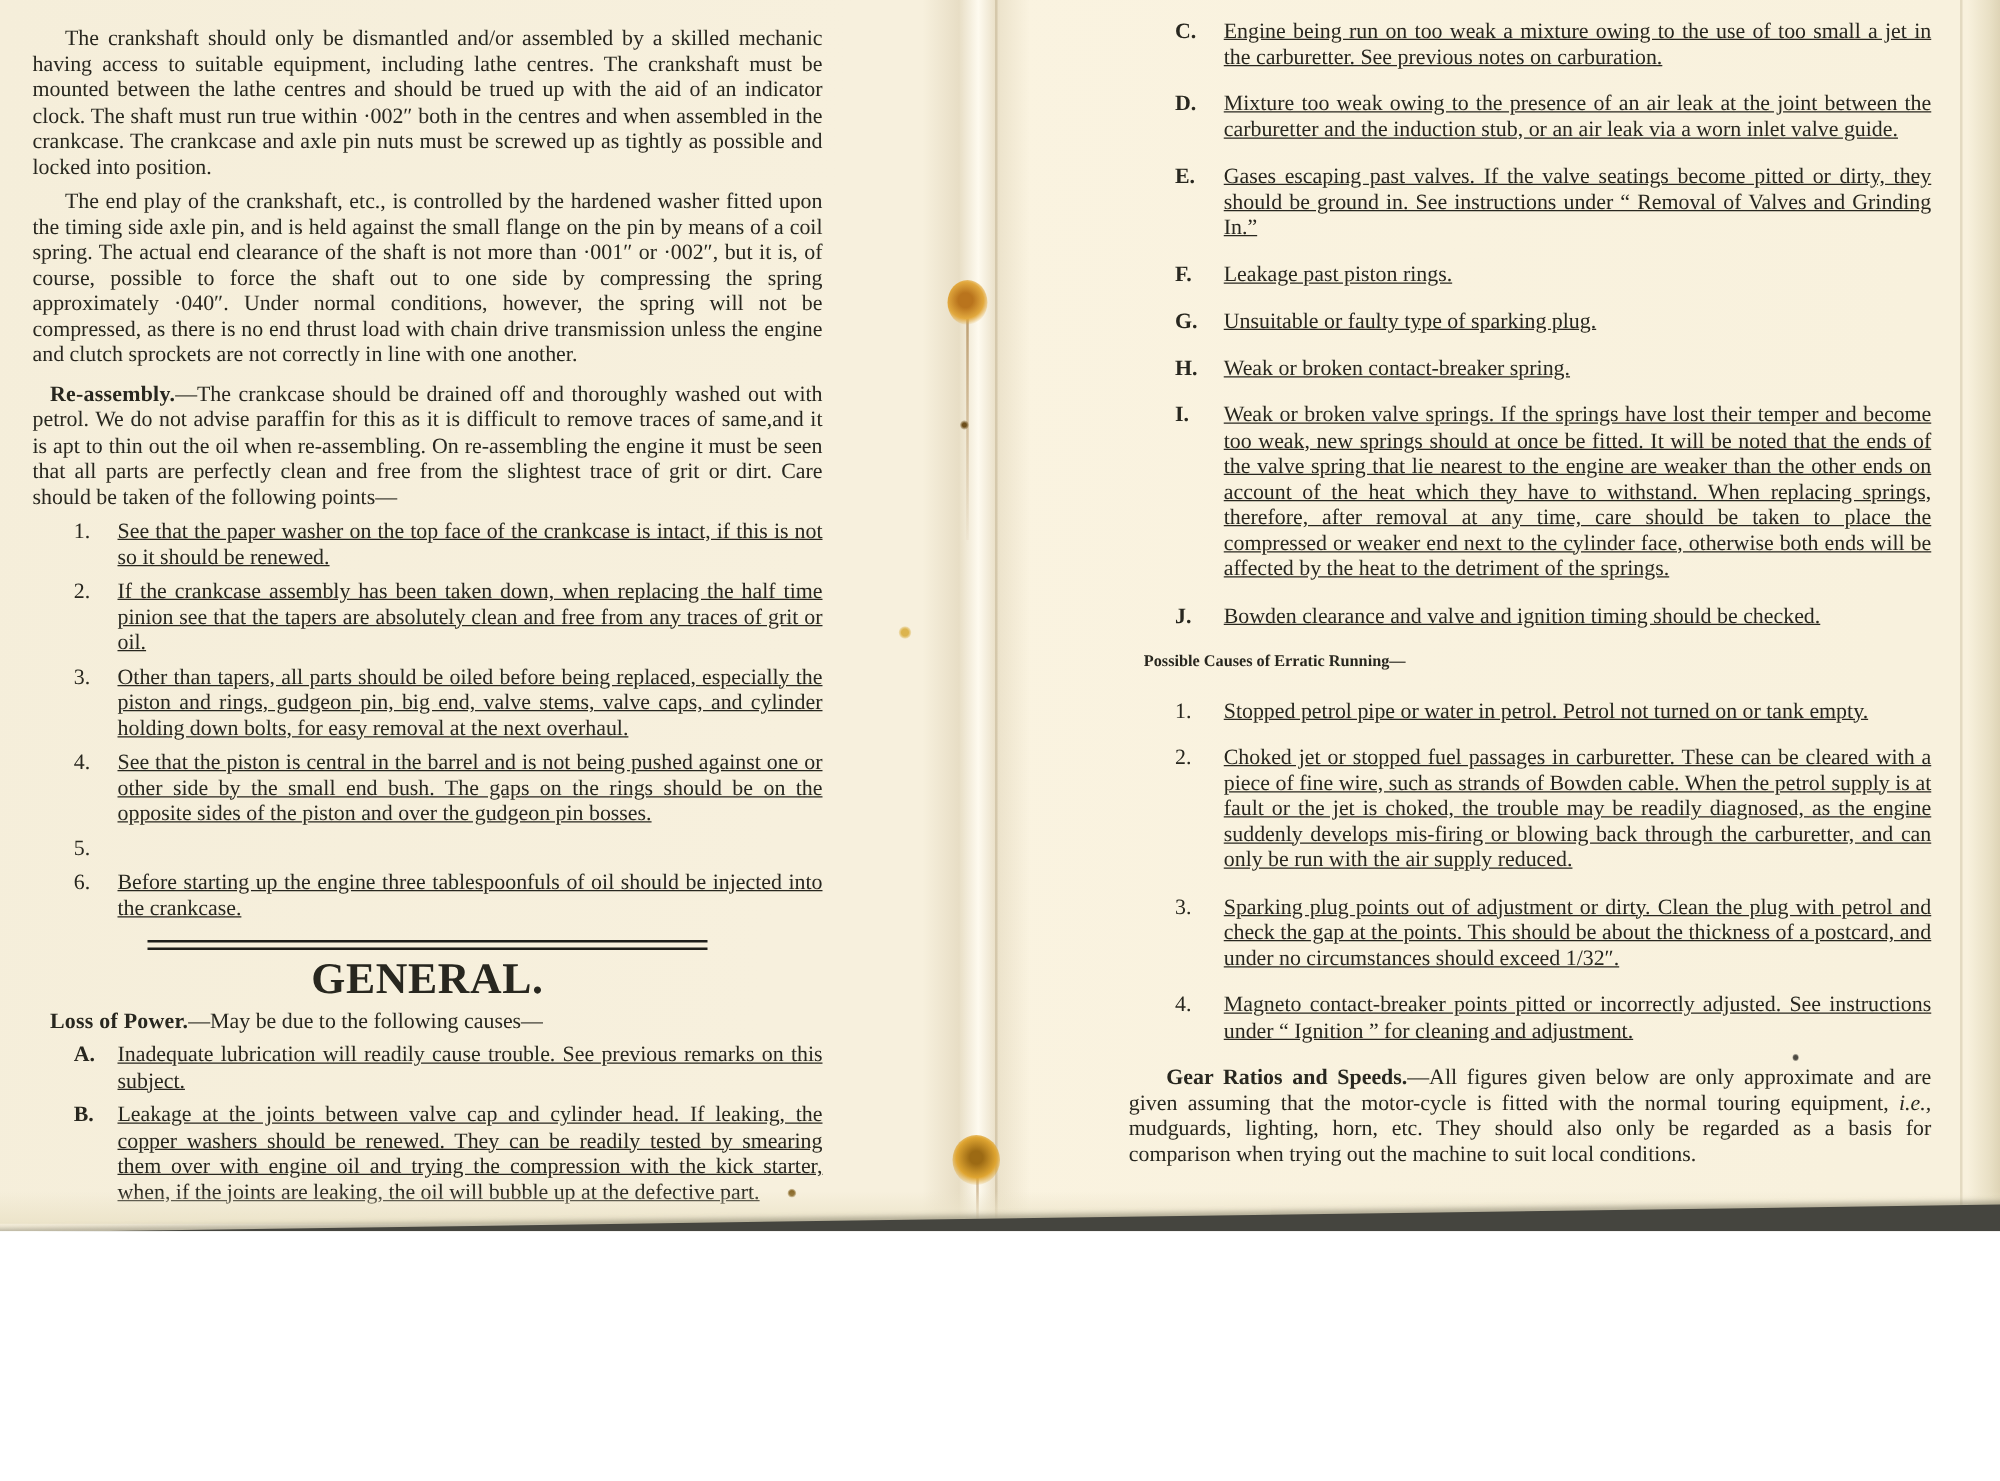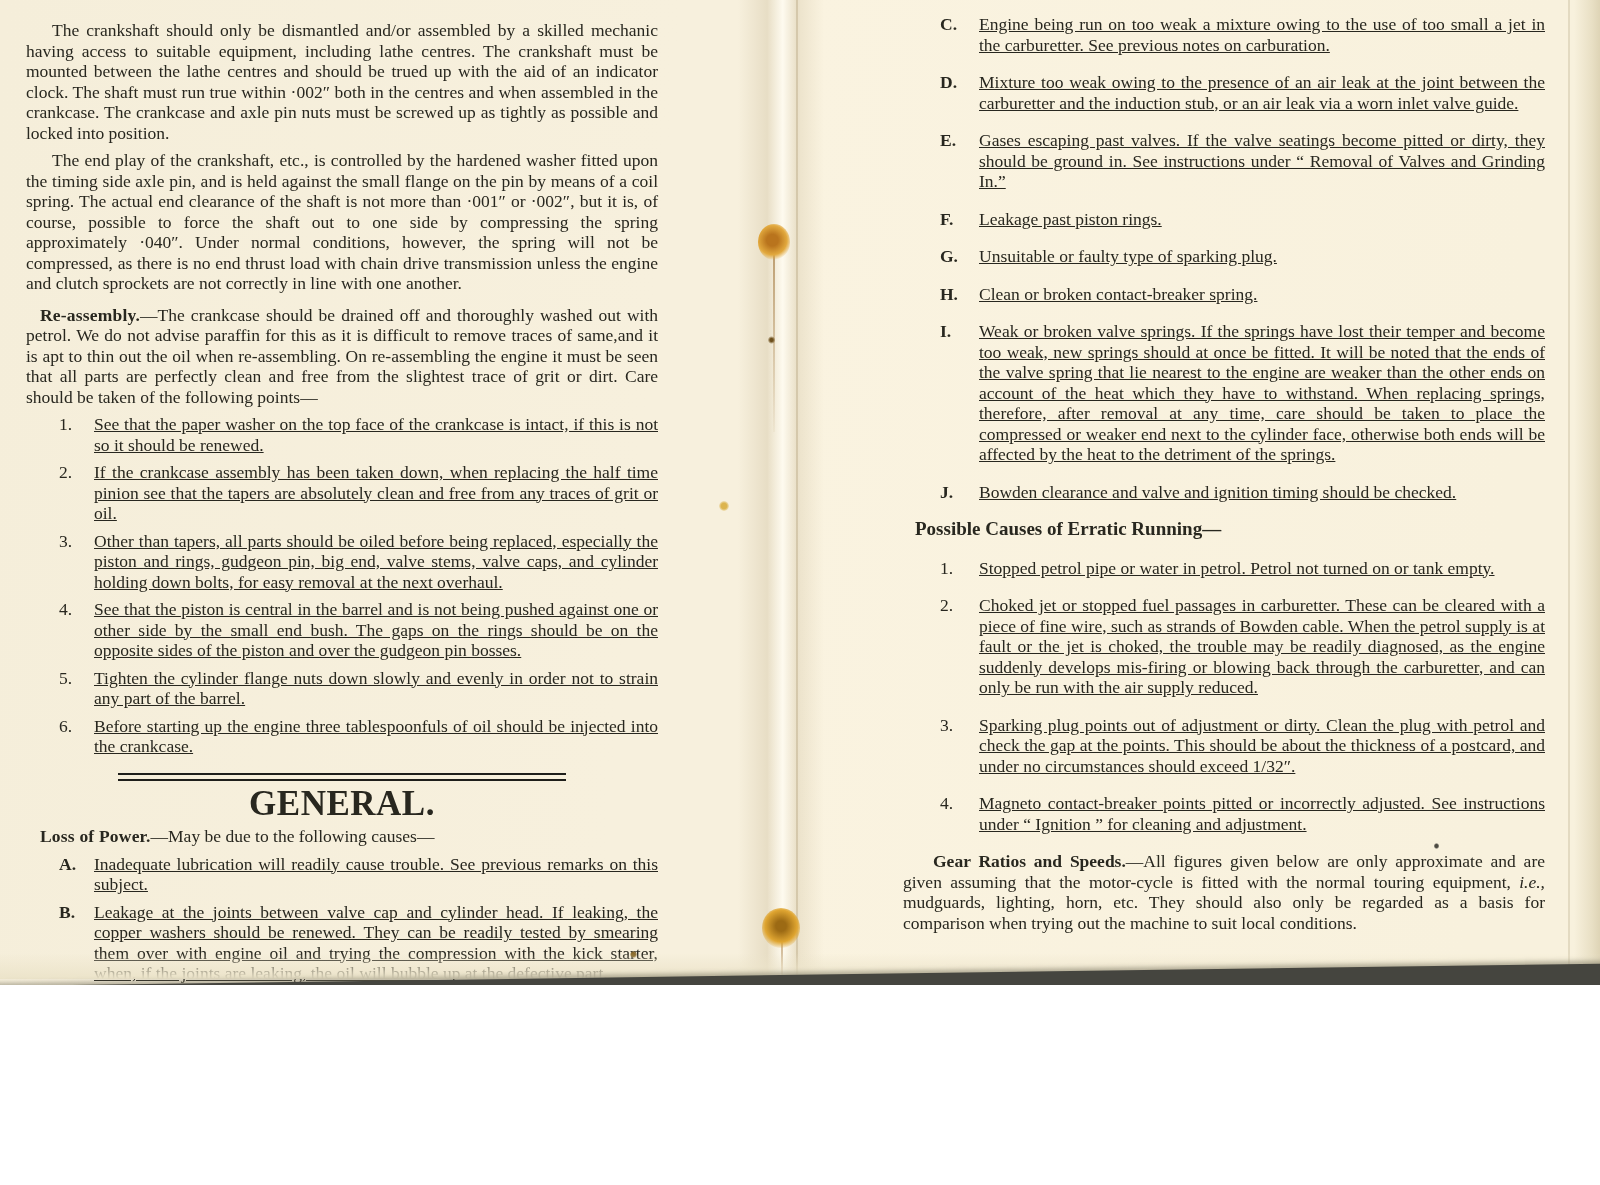--- a/index.html
+++ b/index.html
@@ -24,21 +24,21 @@
   .row{display:flex;margin-bottom:7px;}
   .row .lbl{flex:0 0 68px;box-sizing:border-box;padding-left:33px;}
   .row .txt{flex:1;text-align:justify;text-decoration:underline;}
   .col-right .row{margin-bottom:17px;}
   .col-right .row .lbl{flex:0 0 76px;padding-left:37px;}
   .lbl.b{font-weight:bold;}
   .divider{width:448px;margin:16px auto 13px auto;height:4px;
     border-top:2.5px solid #1e1e1a;border-bottom:2.5px solid #1e1e1a;}
   h2.general{font-size:35px;font-weight:bold;text-align:center;
     margin:6px 0 12px 0;letter-spacing:.5px;text-indent:0;}
-  h3.subhead{font-size:19px;font-weight:bold;margin:8px 0 18px 0;
+  h3.subhead{font-size:13px;font-weight:bold;margin:8px 0 18px 0;
     text-align:left;text-indent:12px;}
   .gearpara{margin-top:6px;text-indent:30px;}
   .pagenum{position:absolute;font-size:17px;text-align:center;width:90px;}
   .pagenum-left{left:295px;top:1147px;}
   .pagenum-right{left:1182px;top:1158px;}
   
   .gutter-shadow{position:absolute;left:738px;top:0;width:86px;height:100%;
     background:linear-gradient(to right,
       rgba(176,156,112,0) 0%,rgba(176,156,112,.22) 34%,
       rgba(255,252,242,.85) 52%,rgba(176,156,112,.20) 68%,
@@ -100,21 +100,20 @@
         <div class="row">
           <span class="lbl">3.</span>
           <span class="txt">Other than tapers, all parts should be oiled before being replaced, especially the piston and rings, gudgeon pin, big end, valve stems, valve caps, and cylinder holding down bolts, for easy removal at the next overhaul.</span>
         </div>
         <div class="row">
           <span class="lbl">4.</span>
           <span class="txt">See that the piston is central in the barrel and is not being pushed against one or other side by the small end bush.  The gaps on the rings should be on the opposite sides of the piston and over the gudgeon pin bosses.</span>
         </div>
         <div class="row">
           <span class="lbl">5.</span>
-          <span class="txt">Tighten the cylinder flange nuts down slowly and evenly in order not to strain any part of the barrel.</span>
         </div>
         <div class="row">
           <span class="lbl">6.</span>
           <span class="txt">Before starting up the engine three tablespoonfuls of oil should be injected into the crankcase.</span>
         </div>
       </div>
     <div class="divider"></div>
     <h2 class="general">GENERAL.</h2>
     <p class="para lead"><b>Loss of Power.</b><span>—May be due to the following causes—</span></p>
     <div class="list" id="left-lettered">
@@ -146,21 +145,21 @@
         <div class="row">
           <span class="lbl b">F.</span>
           <span class="txt">Leakage past piston rings.</span>
         </div>
         <div class="row">
           <span class="lbl b">G.</span>
           <span class="txt">Unsuitable or faulty type of sparking plug.</span>
         </div>
         <div class="row">
           <span class="lbl b">H.</span>
-          <span class="txt">Clean or broken contact-breaker spring.</span>
+          <span class="txt">Weak or broken contact-breaker spring.</span>
         </div>
         <div class="row">
           <span class="lbl b">I.</span>
           <span class="txt">Weak or broken valve springs.  If the springs have lost their temper and become too weak, new springs should at once be fitted.  It will be noted that the ends of the valve spring that lie nearest to the engine are weaker than the other ends on account of the heat which they have to withstand.  When replacing springs, therefore, after removal at any time, care should be taken to place the compressed or weaker end next to the cylinder face, otherwise both ends will be affected by the heat to the detriment of the springs.</span>
         </div>
         <div class="row">
           <span class="lbl b">J.</span>
           <span class="txt">Bowden clearance and valve and ignition timing should be checked.</span>
         </div>
       </div>

